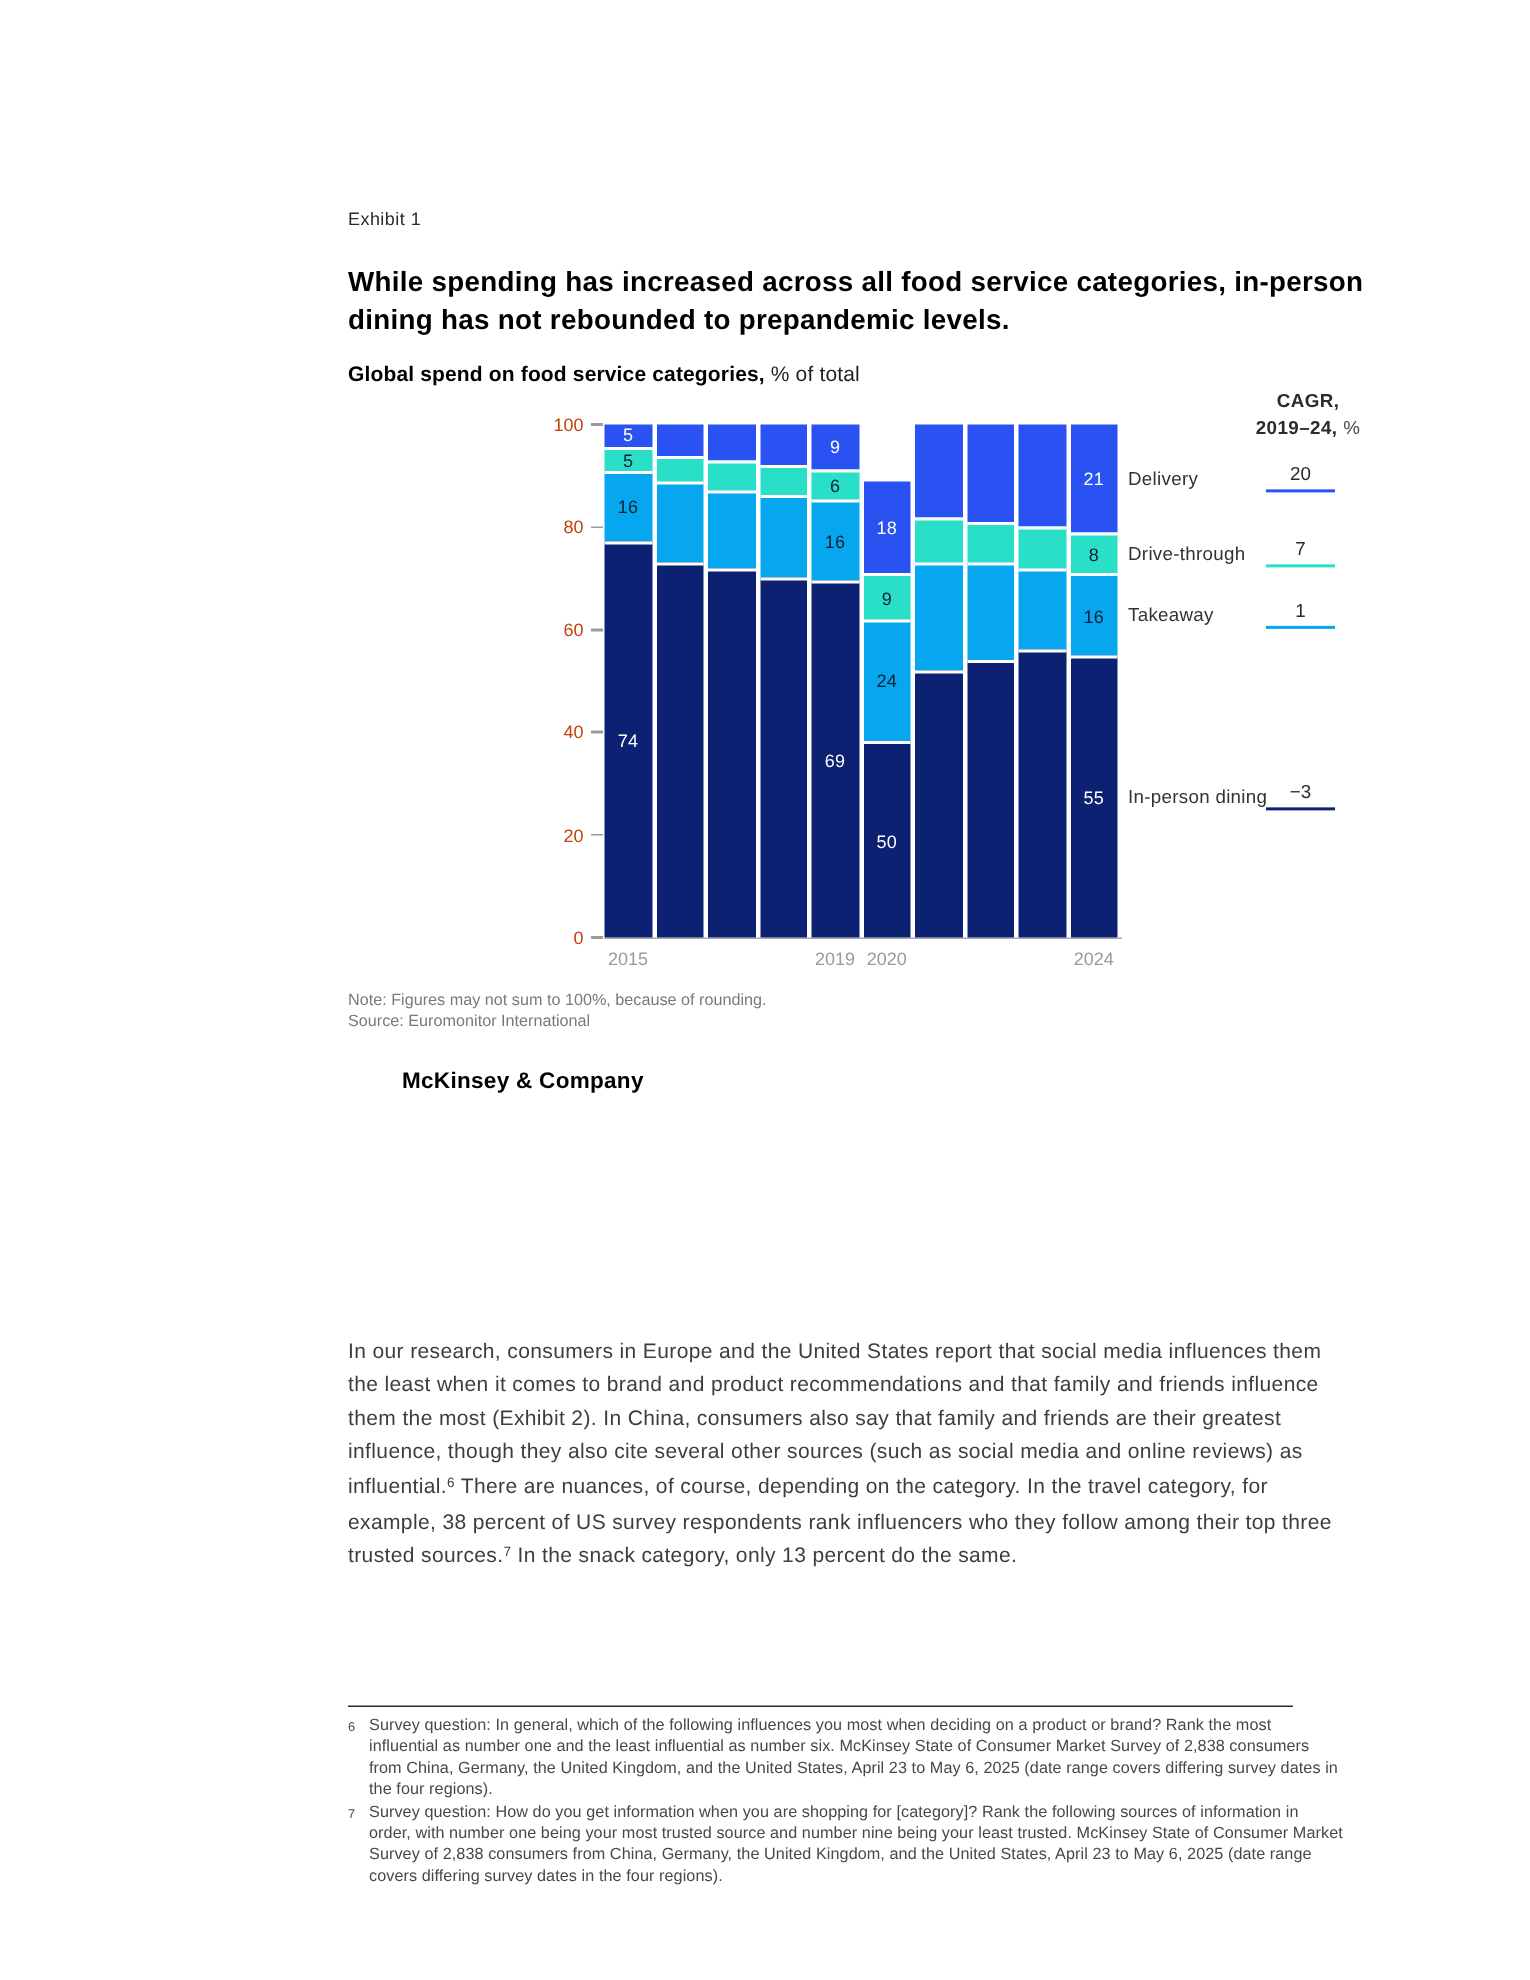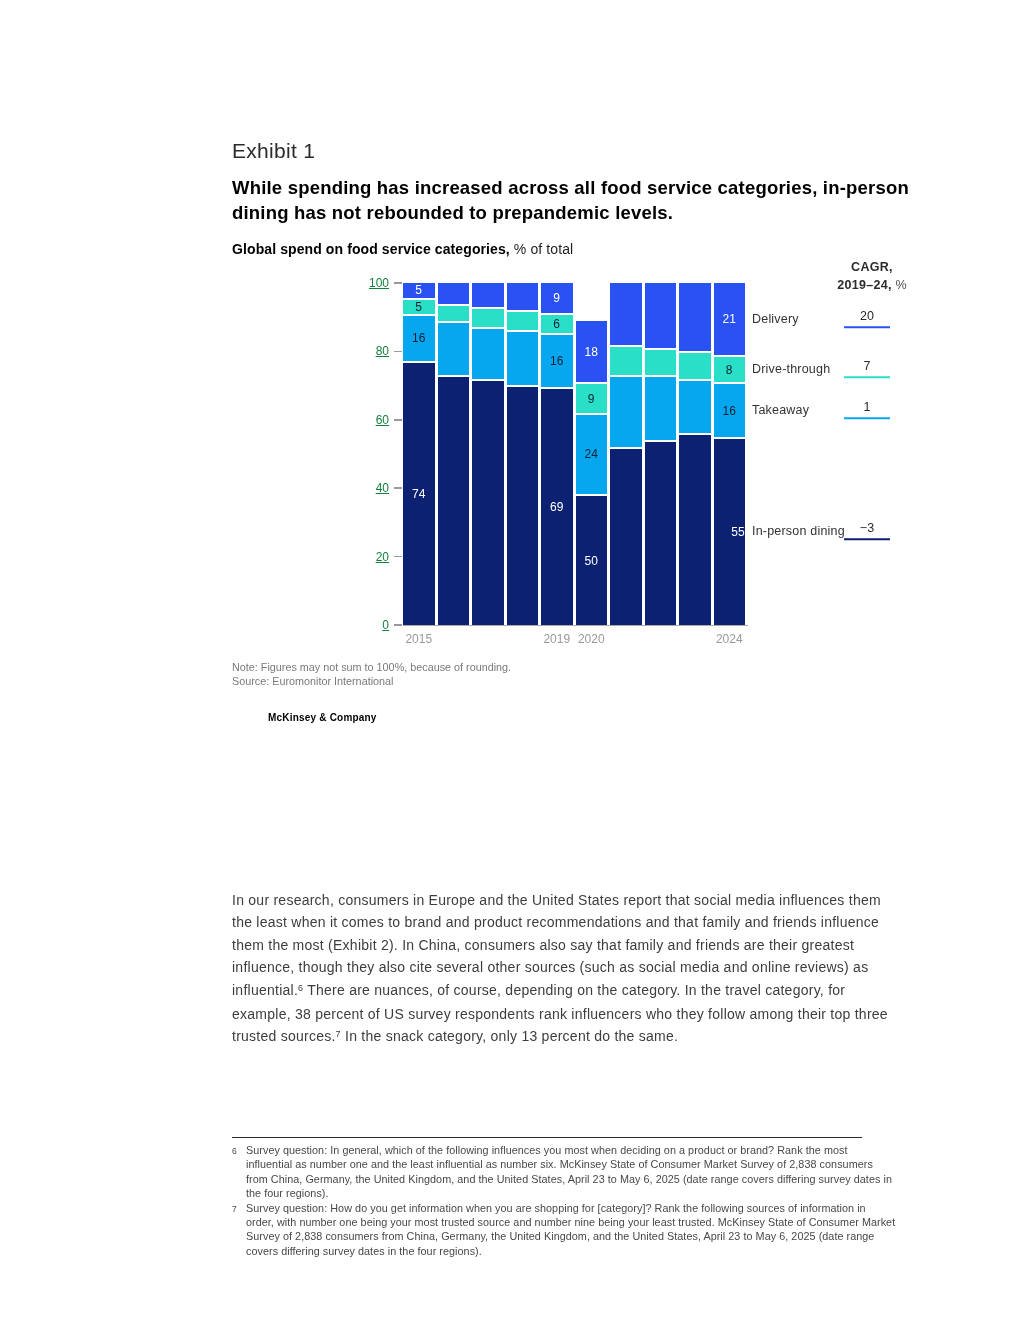--- a/index.html
+++ b/index.html
@@ -2,56 +2,56 @@
 <html><head>
 <meta charset="utf-8">
 <style>
   html,body { margin:0; padding:0; background:#fff; }
   .page {
     position:relative; width:1020px; height:1320px; background:#ffffff;
     font-family:"Liberation Sans", sans-serif; overflow:hidden; color:#1a1a1a;
   }
   .abs { position:absolute; }
 
-  .exhibit-label { top:139px; left:232px; font-size:21px; color:#2b2b2b; letter-spacing:0.3px; }
+  .exhibit-label { top:139px; left:232px; font-size:12px; color:#2b2b2b; letter-spacing:0.3px; }
   .title { top:175px; left:232px; width:706px; font-size:18.5px; font-weight:bold;
            line-height:25px; color:#000; letter-spacing:0.2px; }
   .chart-subtitle { top:241px; left:232px; font-size:14px; color:#000; letter-spacing:0.1px; }
   .chart-subtitle .bold { font-weight:bold; }
   .chart-subtitle .reg { font-weight:normal; color:#1f1f1f; }
 
   .chart-area { top:256px; left:232px; width:788px; height:398px; }
   .cagr-header { position:absolute; left:572px; width:136px; top:3px; text-align:center;
                  font-size:12.5px; font-weight:bold; color:#2b2b2b; line-height:17.5px; letter-spacing:0.3px; }
   .cagr-header .pct { font-weight:normal; color:#4a4a4a; }
 
   .ytick { position:absolute; left:90px; width:80px; display:flex; align-items:center;
            justify-content:flex-end; gap:5px; transform:translateY(-50%);
-           color:#15803d; font-size:12px;text-decoration:underline; }
+           color:#c2410c; font-size:12px; }
   .ytick .dash { width:8px; height:1.5px; background:#9a9a9a; }
 
   .baseline { position:absolute; left:171px; top:368.5px; width:345px; height:1px; background:#aaaaaa; }
 
   .plot { position:absolute; left:171px; top:27px; width:342px; height:342px;
           display:flex; gap:3px; align-items:flex-end; }
   .bar { flex:1; height:342px; display:flex; flex-direction:column-reverse; }
   .seg { box-sizing:border-box; display:flex; align-items:center; justify-content:center; overflow:visible; }
   .seg-label { font-size:12px; letter-spacing:0.2px; }
 
   .xlabel { position:absolute; top:376px; width:40px; text-align:center;
             color:#9a9a9a; font-size:12px; }
 
   .legend-item { position:absolute; left:520px; transform:translateY(-50%);
                  font-size:12.5px; color:#333; letter-spacing:0.2px; white-space:nowrap; }
   .cagr-item { position:absolute; left:602px; width:66px; transform:translateY(-50%);
                text-align:center; font-size:12.5px; color:#2b2b2b; }
   .cagr-line { width:46px; height:2.5px; margin:3px auto 0; }
 
   .chart-note { top:661px; left:232px; font-size:10.8px; line-height:13.5px; color:#7a7a7a; }
-  .brand { top:712px; left:232px; font-size:10px; font-weight:bold; color:#000; letter-spacing:0.2px;padding-left:36px; }
+  .brand { top:712px; left:232px; font-size:15px; font-weight:bold; color:#000; letter-spacing:0.2px;padding-left:36px; }
 
   .body-p { left:232px; width:666px; font-size:14px; line-height:22.4px;
             color:#3d3d3d; letter-spacing:0.25px; }
   .p1 { top:801px; }
   .p2 { top:889px; }
   .sup { font-size:9px; position:relative; top:-4px; }
 
   .fn-block { top:1137px; left:232px; width:664px; }
   .fn-divider { width:630px; height:1px; background:#2b2b2b; margin-bottom:5px; }
   .fn { display:flex; gap:5px; font-size:10.8px; line-height:14.4px; color:#484848; letter-spacing:0.05px; }
@@ -186,21 +186,21 @@
           <div class="seg" style="background: rgb(41, 223, 199); height: 27.36px; border-top: 2px solid rgb(255, 255, 255);"></div>
           <div class="seg" style="background: rgb(42, 82, 242); height: 64.98px;"></div>
         </div>
         <div class="bar">
           <div class="seg" style="background: rgb(13, 33, 114); height: 191.52px; border-top: 2px solid rgb(255, 255, 255);"></div>
           <div class="seg" style="background: rgb(6, 167, 238); height: 54.72px; border-top: 2px solid rgb(255, 255, 255);"></div>
           <div class="seg" style="background: rgb(41, 223, 199); height: 27.36px; border-top: 2px solid rgb(255, 255, 255);"></div>
           <div class="seg" style="background: rgb(42, 82, 242); height: 68.4px;"></div>
         </div>
         <div class="bar">
-          <div class="seg" style="background: rgb(13, 33, 114); height: 188.1px; border-top: 2px solid rgb(255, 255, 255); justify-content: flex-end;">
+          <div class="seg" style="background: rgb(13, 33, 114); height: 188.1px; border-top: 2px solid rgb(255, 255, 255);">
             <span class="seg-label" style="color: rgb(255, 255, 255);">55</span>
           </div>
           <div class="seg" style="background: rgb(6, 167, 238); height: 54.72px; border-top: 2px solid rgb(255, 255, 255);">
             <span class="seg-label" style="color: rgb(16, 31, 51);">16</span>
           </div>
           <div class="seg" style="background: rgb(41, 223, 199); height: 27.36px; border-top: 2px solid rgb(255, 255, 255);">
             <span class="seg-label" style="color: rgb(16, 31, 51);">8</span>
           </div>
           <div class="seg" style="background: rgb(42, 82, 242); height: 71.82px;">
             <span class="seg-label" style="color: rgb(255, 255, 255);">21</span>

